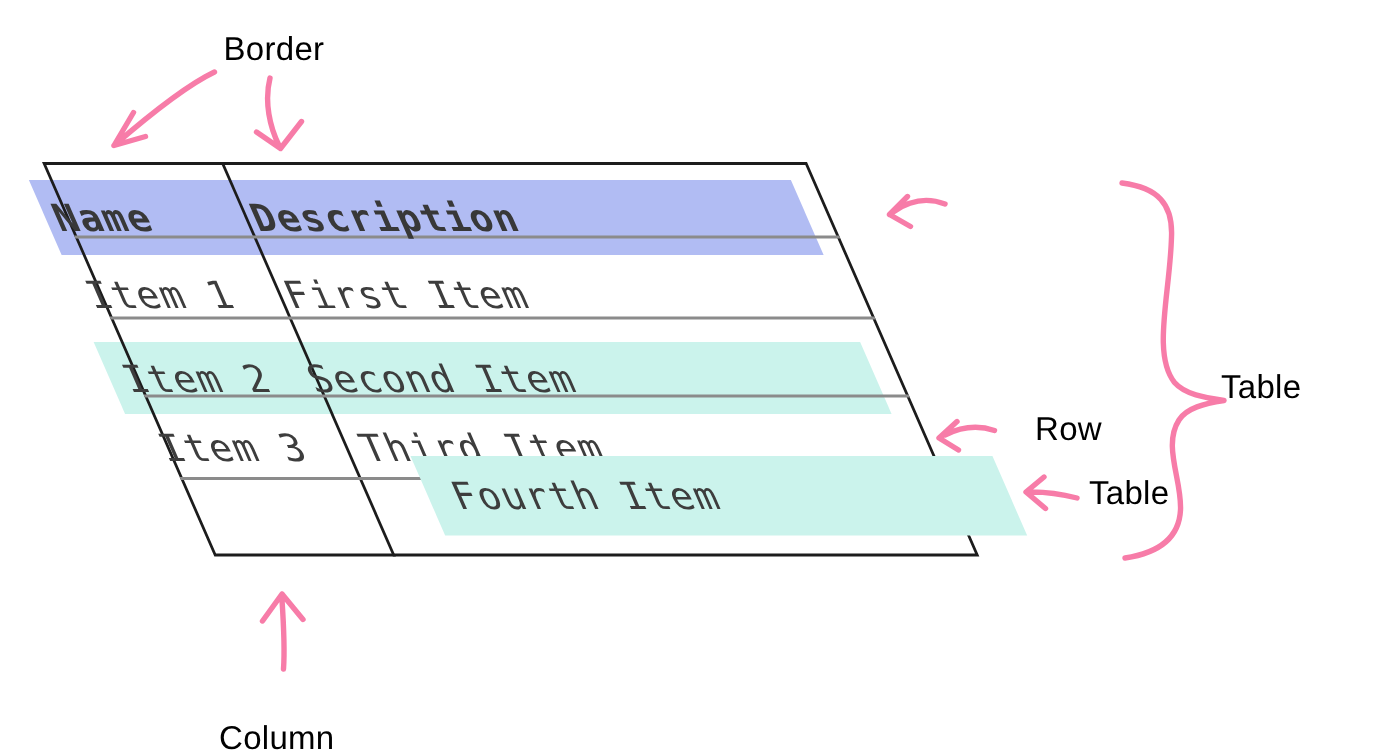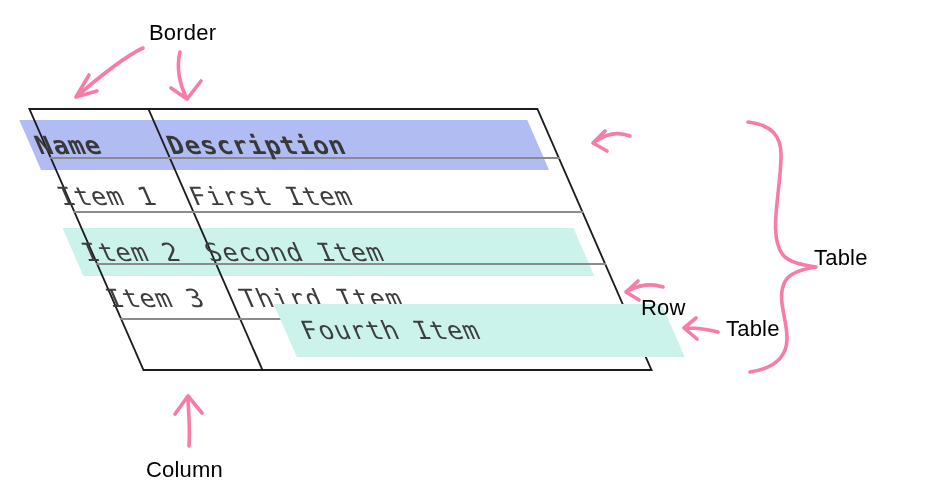--- a/index.html
+++ b/index.html
@@ -8,24 +8,24 @@
     background:#ffffff;
     font-family:"Liberation Sans", sans-serif;
   }
   
   .lab {
     position:absolute; font-size:22px; line-height:1.1; color:#000000;
     white-space:nowrap; letter-spacing:0.2px;
   }
   .lab-border  { left:149px; top:21px;  }
   .lab-header  { left:640px; top:130px; }
-  .lab-row     { left:641px; top:274px;margin-top:22px; }
+  .lab-row     { left:690px; top:274px; }
   .lab-cell    { left:726px; top:317px; }
   .lab-table   { left:814px; top:246px; }
-  .lab-column  { left:146px; top:458px; }
+  .lab-column  { left:146px; top:480px; }
   
   .annot-svg { position:absolute; left:0; top:0; z-index:10; pointer-events:none; }
   .pink-stroke { stroke:#f77ca8; fill:none; stroke-width:3.6; stroke-linecap:round; stroke-linejoin:round; }
   
   .skew-wrap {
     position:absolute; left:28px; top:108px; width:510px; height:263px;
     transform:skewX(23.6deg); transform-origin:0 0;
   }
   .hl { position:absolute; }
   .hl-header { left:-14px; top:12px;  width:508px; height:50px; background:#b1bcf3; z-index:1; }

